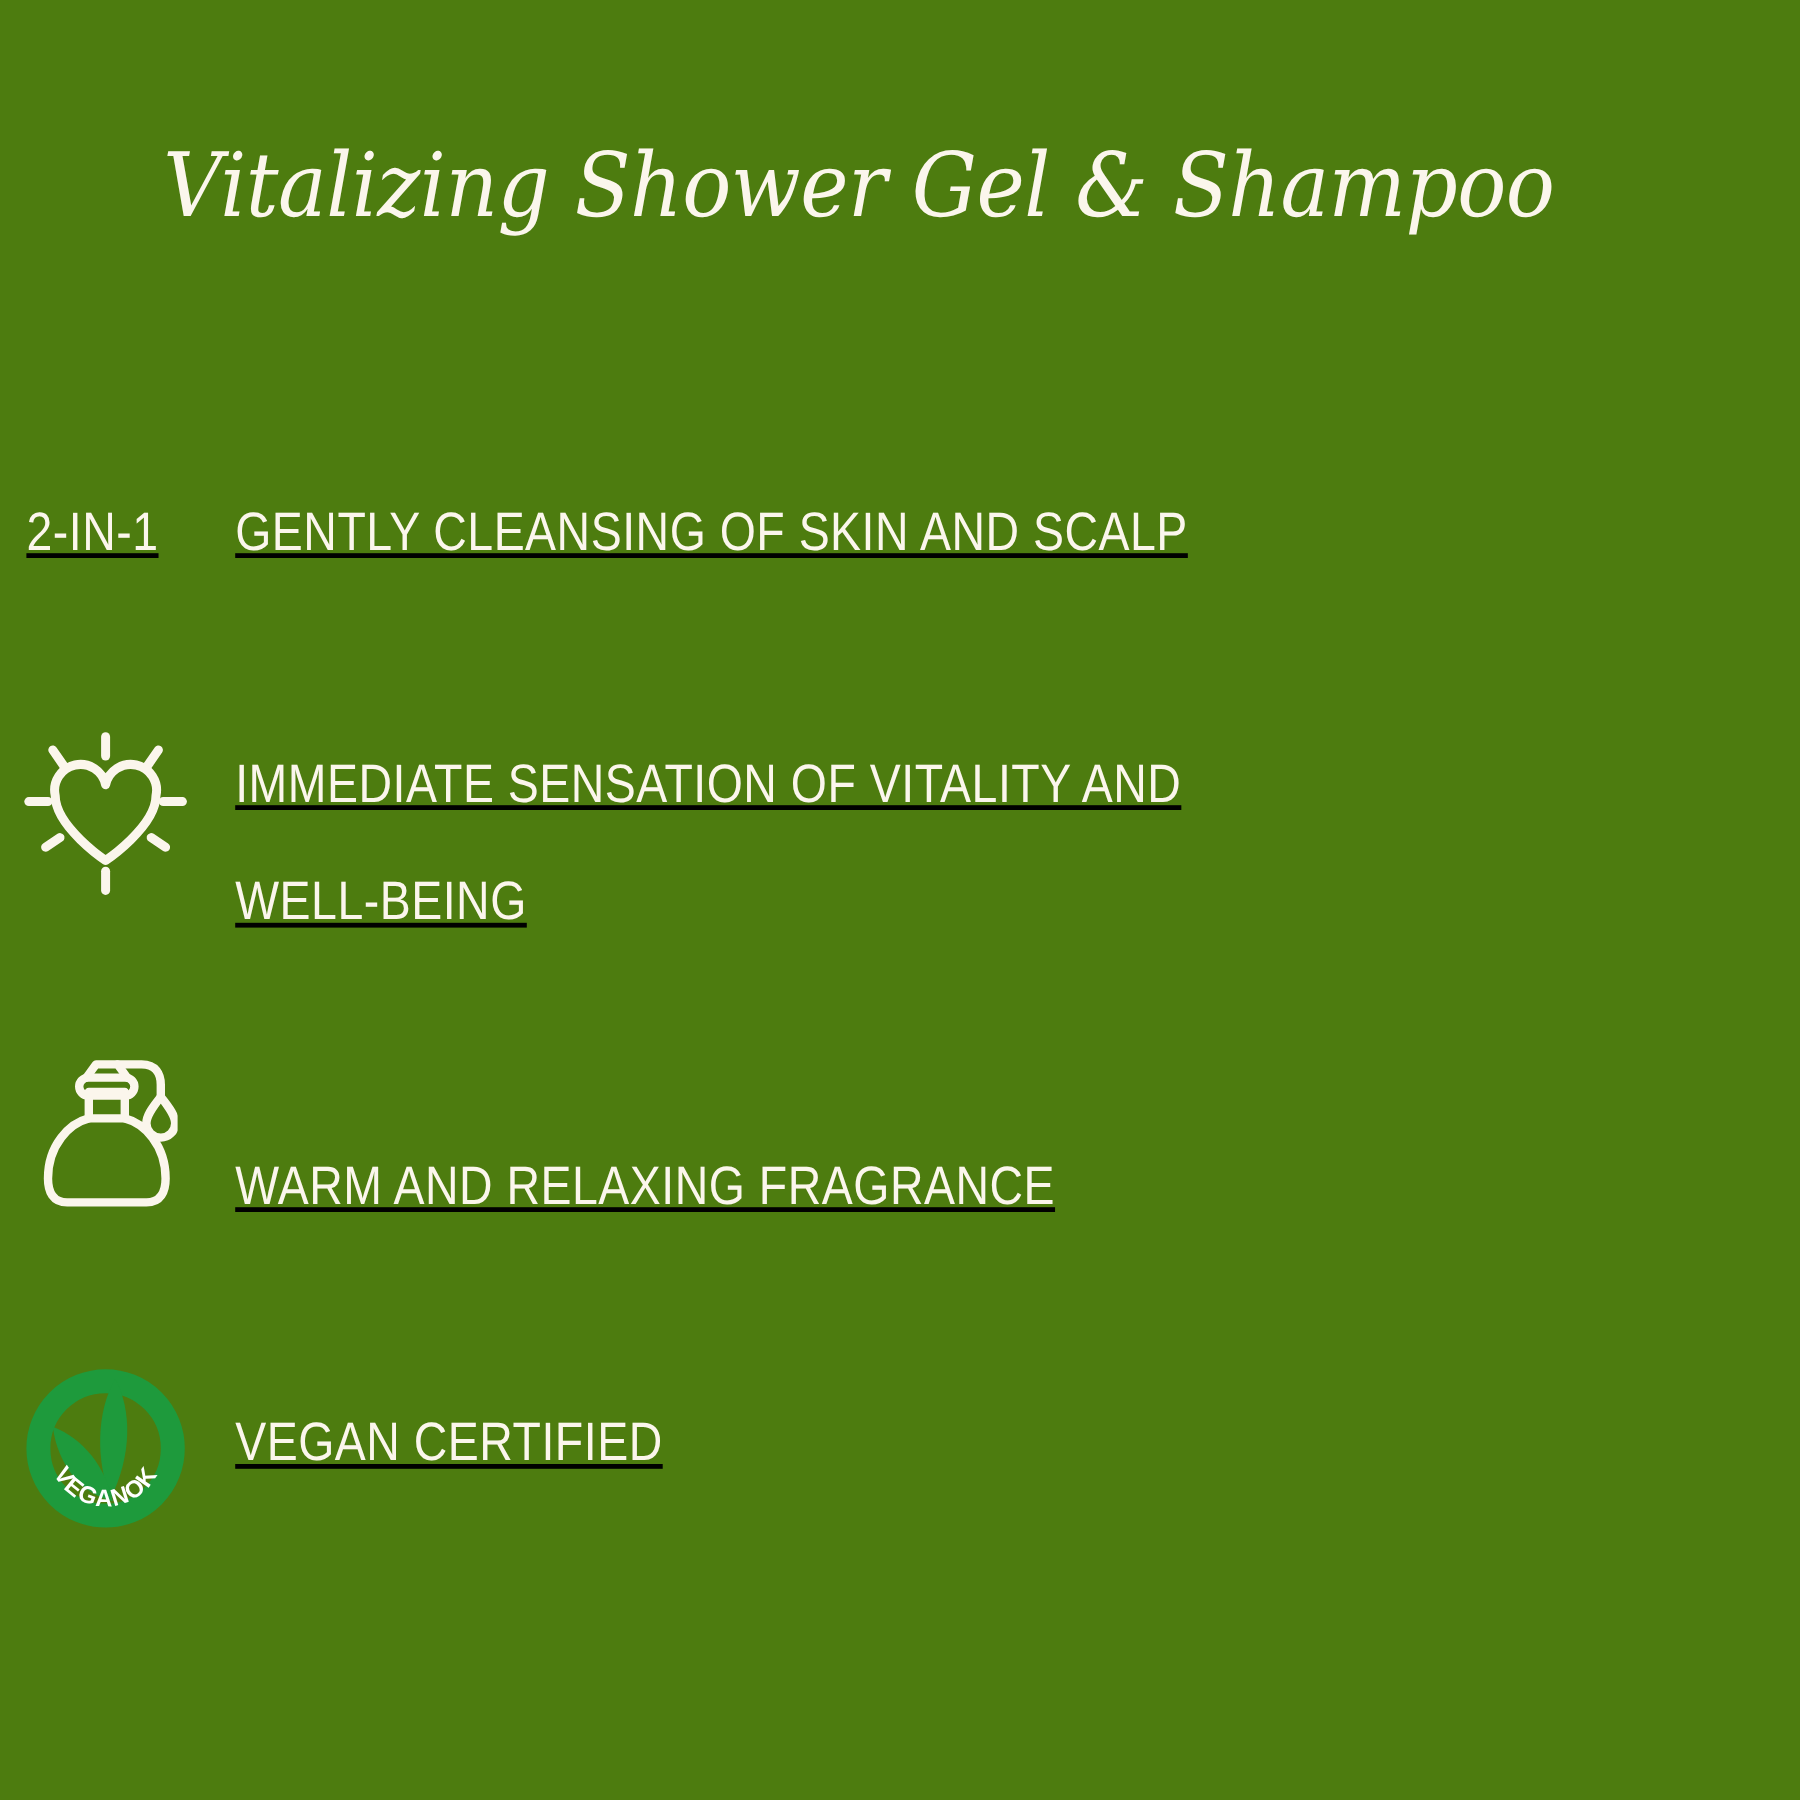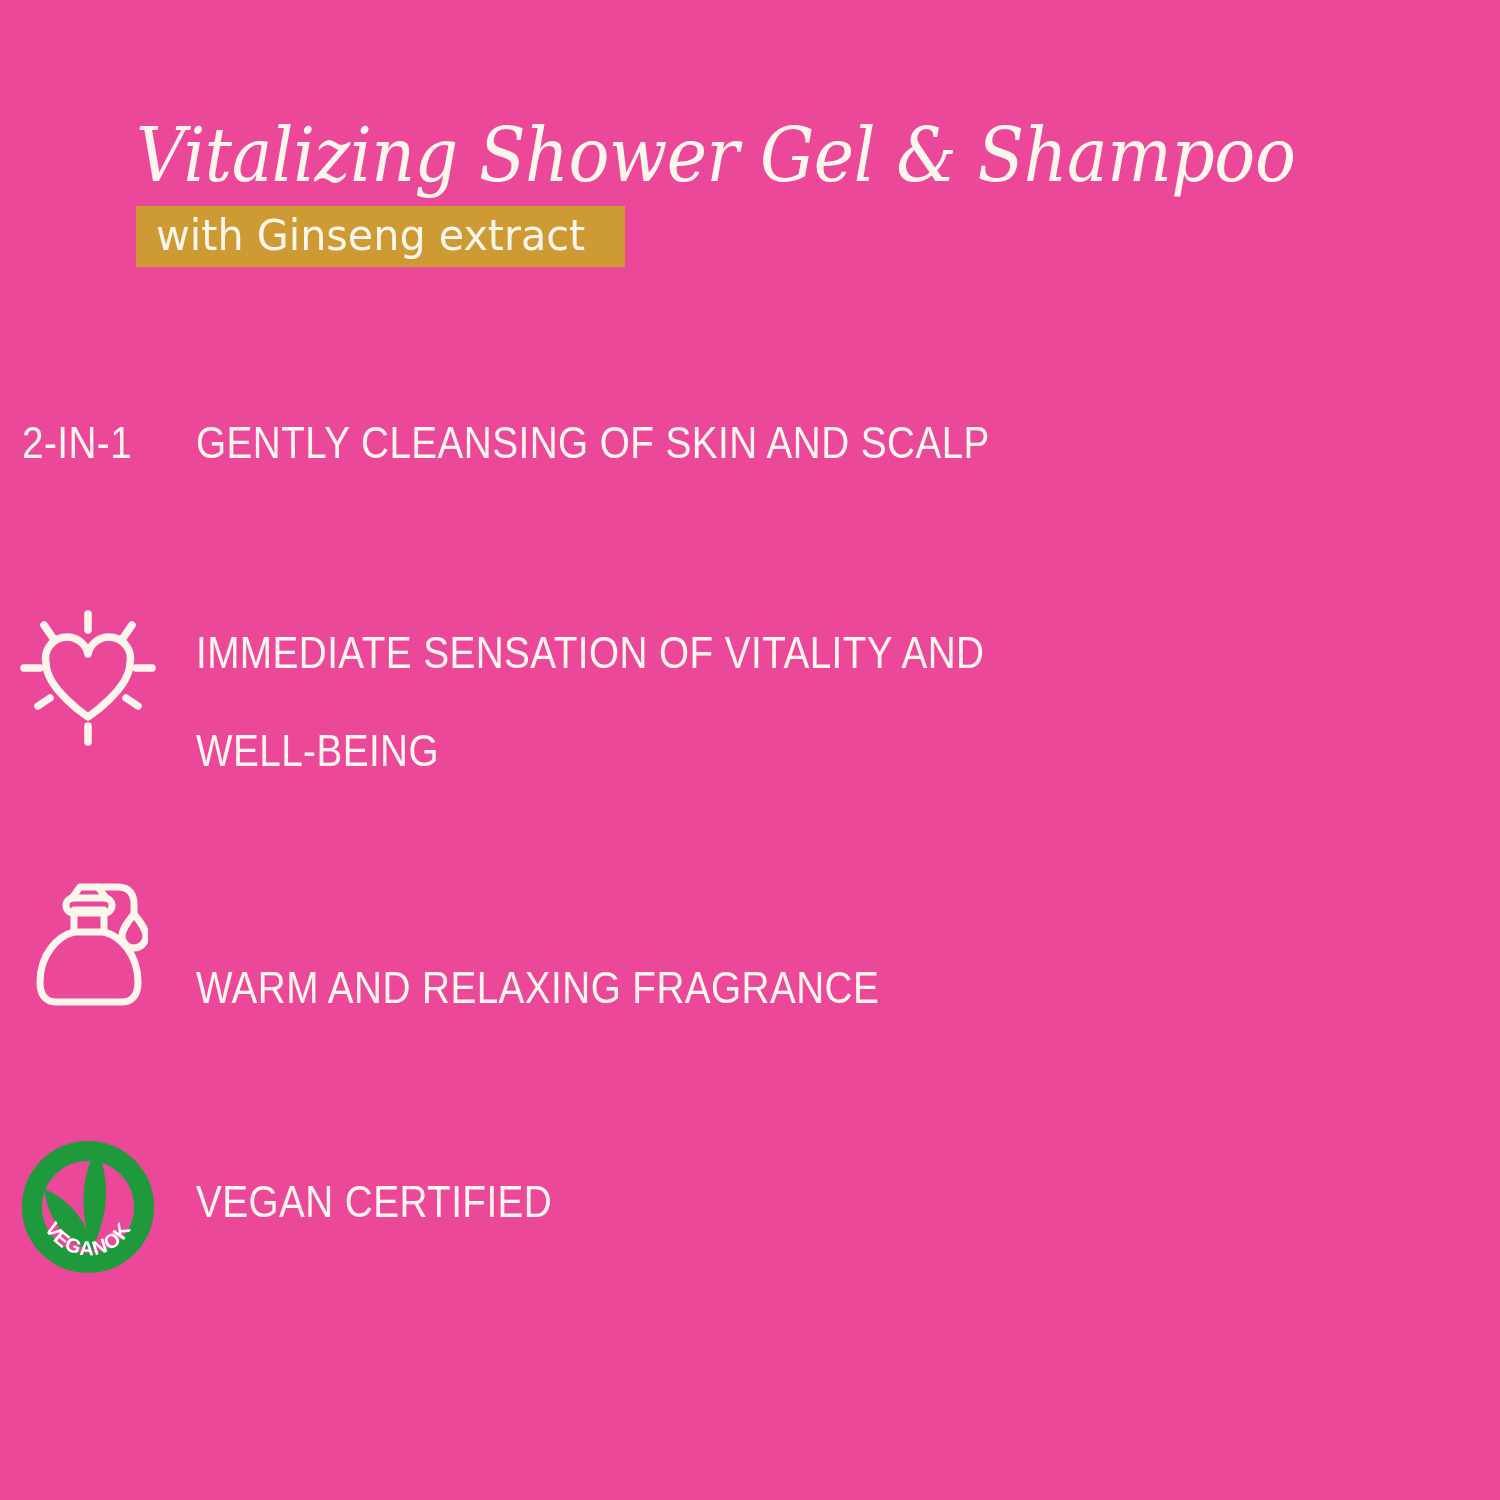--- a/index.html
+++ b/index.html
@@ -10,21 +10,21 @@
   body {
     width: 1500px;
     height: 1500px;
     overflow: hidden;
     font-family: "Liberation Sans", sans-serif;
   }
   #page {
     position: relative;
     width: 1500px;
     height: 1500px;
-    background: #ec4899;
+    background: #4d7c0f;
     overflow: hidden;
   }
 
   
   .header-block {
     position: absolute;
     left: 136px;
     top: 118px;
     width: 1240px;
   }
@@ -66,20 +66,21 @@
     left: 0;
     top: 400px;
     width: 1500px;
   }
   .feature-row {
     position: absolute;
     left: 0;
     width: 1500px;
     display: flex;
     align-items: flex-start;
+    text-decoration: underline;
   }
   .feature-icon {
     position: relative;
     width: 196px;
     min-width: 196px;
     display: flex;
     align-items: center;
     justify-content: flex-start;
     padding-left: 18px;
     box-sizing: border-box;
@@ -126,23 +127,20 @@
 
   svg { display: block; }
 </style>
 </head>
 <body>
 
 <div id="page">
 
   <div class="header-block">
     <div class="product-title">Vitalizing Shower Gel &amp; Shampoo</div>
-    <div class="subtitle-banner">
-      <span class="subtitle-text">with Ginseng extract</span>
-    </div>
   </div>
 
   <div class="features">
 
     <div class="feature-row" id="row-0">
       <div class="feature-icon">
         <span class="badge-text">2-IN-1</span>
       </div>
       <div class="feature-text">
         <span>GENTLY CLEANSING OF SKIN AND SCALP</span>

